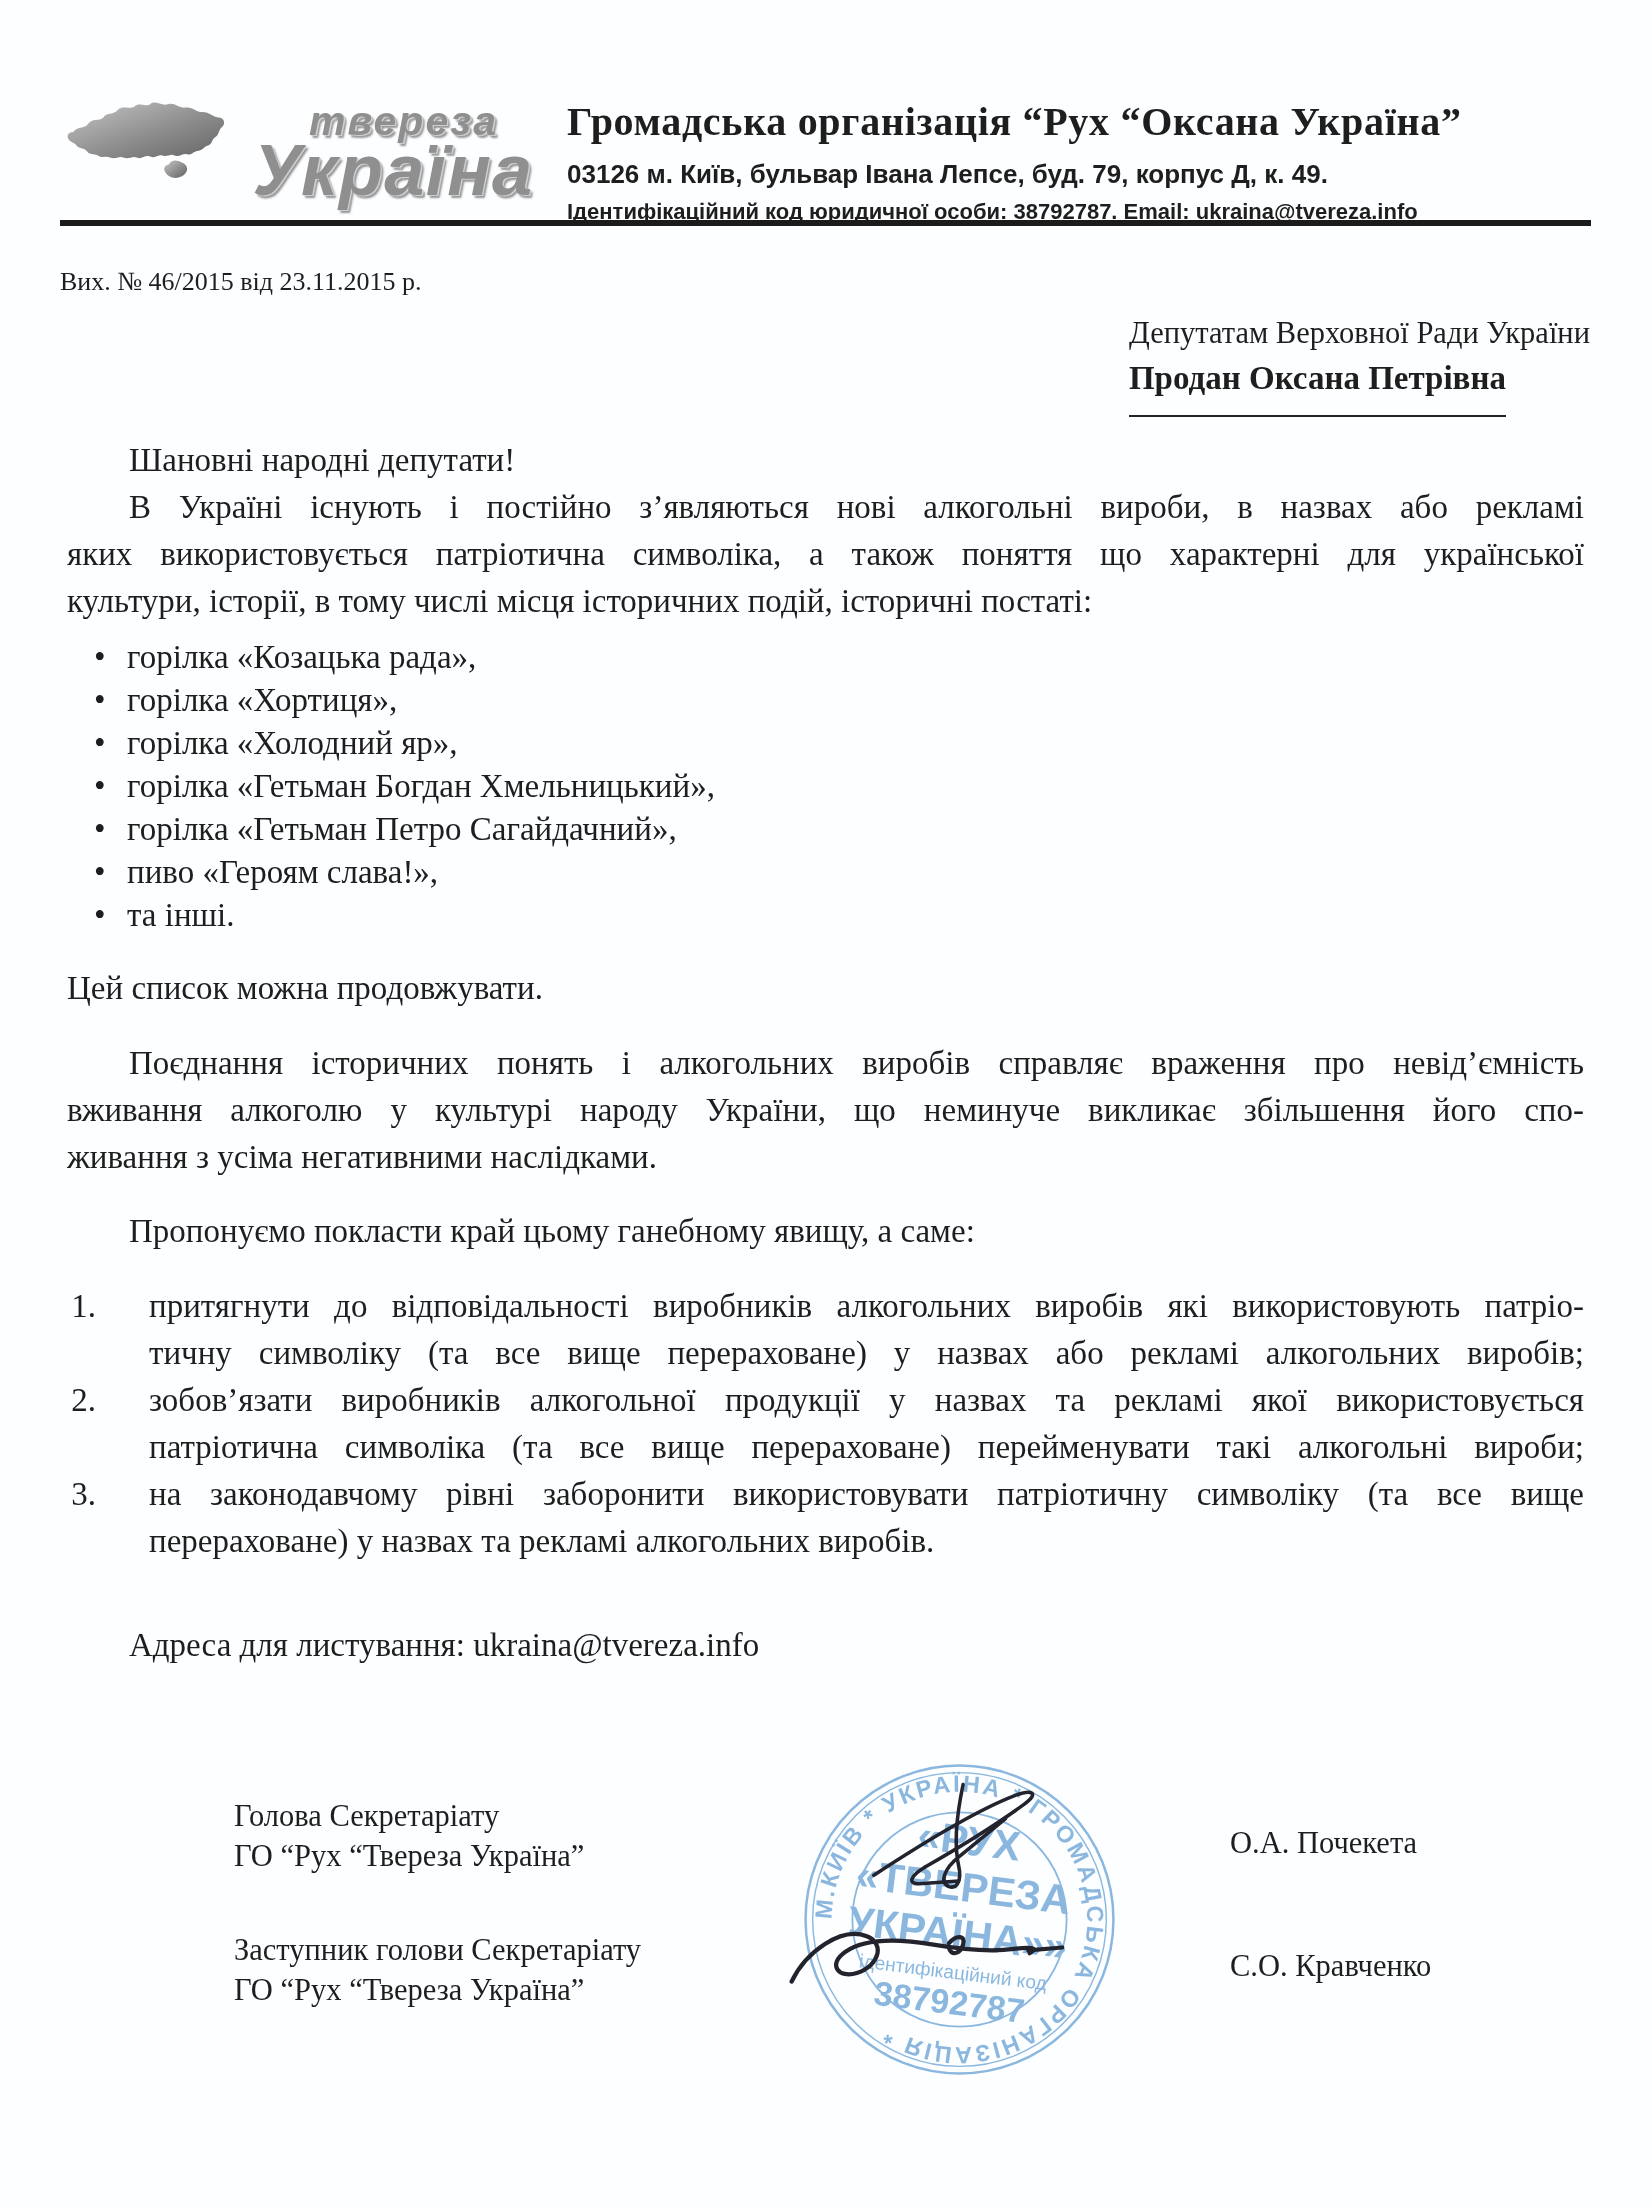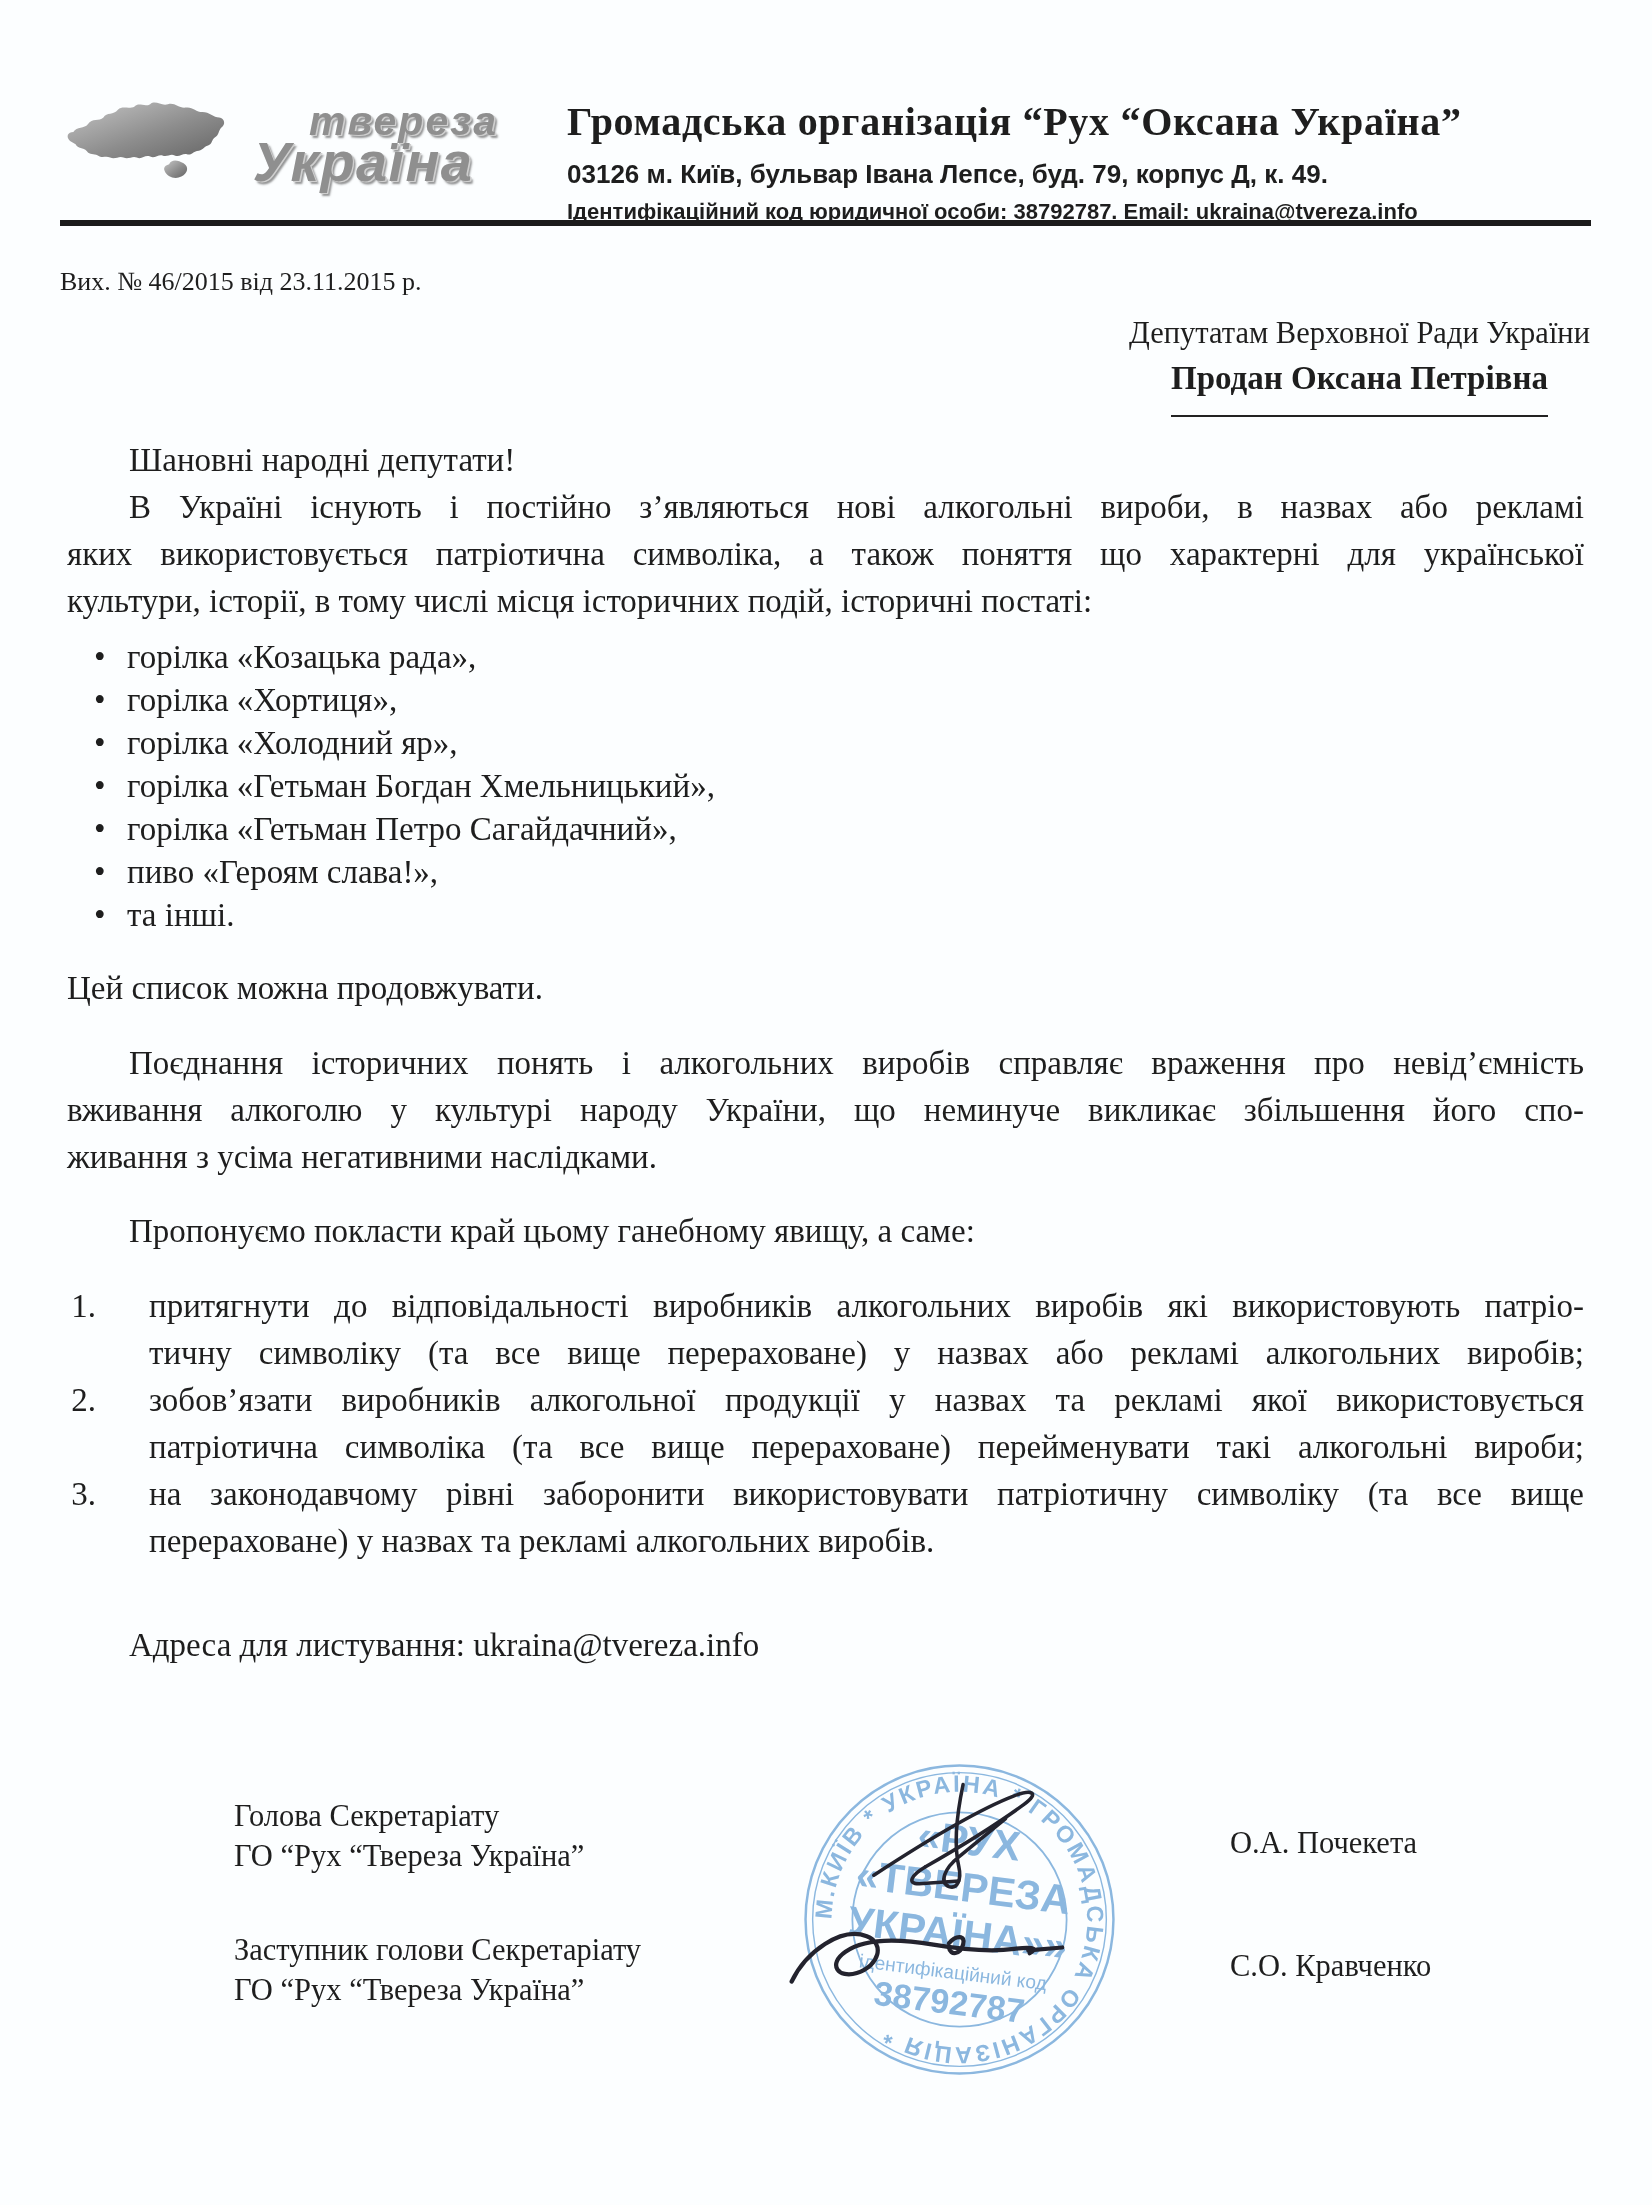--- a/index.html
+++ b/index.html
@@ -10,31 +10,31 @@
     color:#1e1e1e;
     overflow:hidden;
   }
   
   .logo-map { position:absolute; left:60px; top:91px; width:167px; height:121px; }
   .logo-word { position:absolute; left:247px; top:101px; width:312px; height:113px;
     font-family:"Liberation Sans","DejaVu Sans",sans-serif; font-style:italic; font-weight:bold;
     color:#8f8f8f; text-shadow:1.4px 1.4px 0 #cfcfcf, 2.8px 2.8px 2.1px rgba(60,60,60,.55);
     line-height:1; }
   .logo-word .t1 { display:block; font-size:41px; letter-spacing:2.1px; margin-left:62px; }
-  .logo-word .t2 { display:block; font-size:56px; letter-spacing:1.4px; margin-top:-8.5px; margin-left:5.7px; }
+  .logo-word .t2 { display:block; font-size:72px; letter-spacing:1.4px; margin-top:-8.5px; margin-left:5.7px; }
   .org-block { position:absolute; left:567px; top:98px; width:1028px; }
   .org-name { font-size:40px; font-weight:bold; letter-spacing:0.7px; white-space:nowrap; }
   .org-addr { margin-top:14px; font-family:"Liberation Sans","DejaVu Sans",sans-serif;
     font-weight:bold; font-size:26px; }
   .org-id { margin-top:8.5px; font-family:"Liberation Sans","DejaVu Sans",sans-serif;
     font-weight:bold; font-size:22px; }
   .rule { position:absolute; left:60px; top:220px; width:1531px; height:5.7px; background:#1b1b1b; }
   
   .ref { position:absolute; left:60px; top:267px; font-size:26px; }
-  .recipient { position:absolute; right:62px; top:316px; text-align:center; }
+  .recipient { position:absolute; right:62px; top:316px; text-align:left; }
   .recipient .r1 { font-size:30.5px; }
   .recipient .r2 { display:inline-block; margin-top:8.5px; font-size:33px; font-weight:bold;
     border-bottom:2.8px solid #222; padding-bottom:18px; }
   
   .body { position:absolute; left:67px; top:437px; width:1517px; font-size:33px; line-height:47px; }
   .jline { display:block; text-align:justify; text-align-last:justify; }
   .jline.first { text-indent:62px; }
   .jline.last { text-align-last:left; }
   .plain { display:block; }
   .indent { text-indent:62px; }

